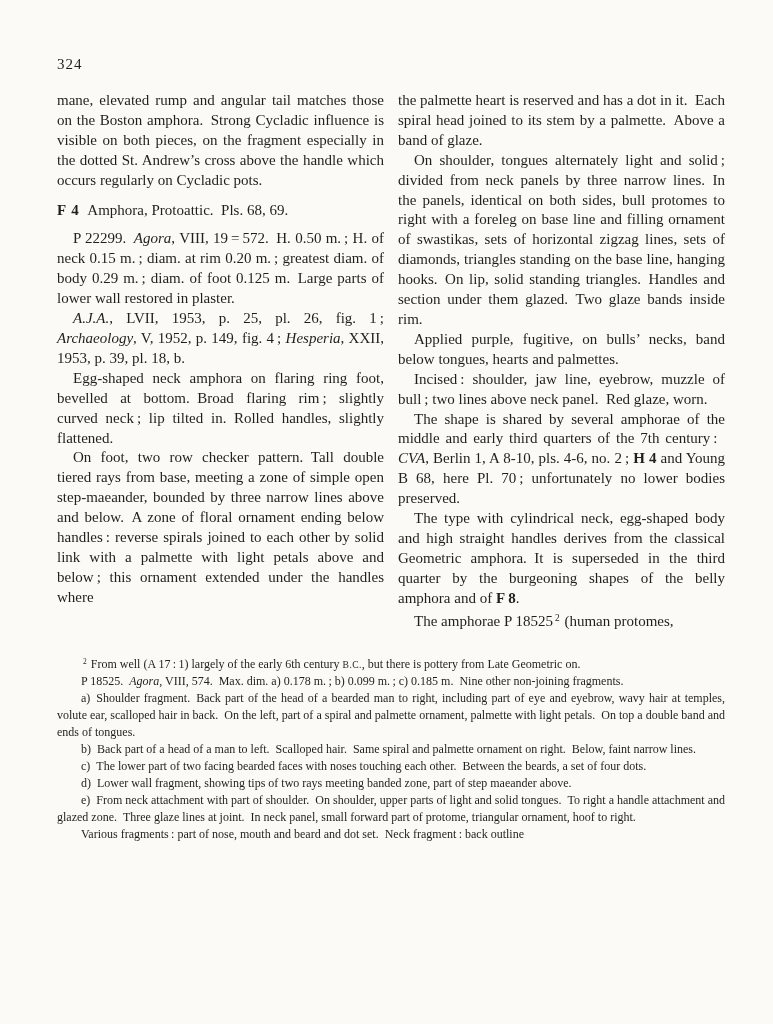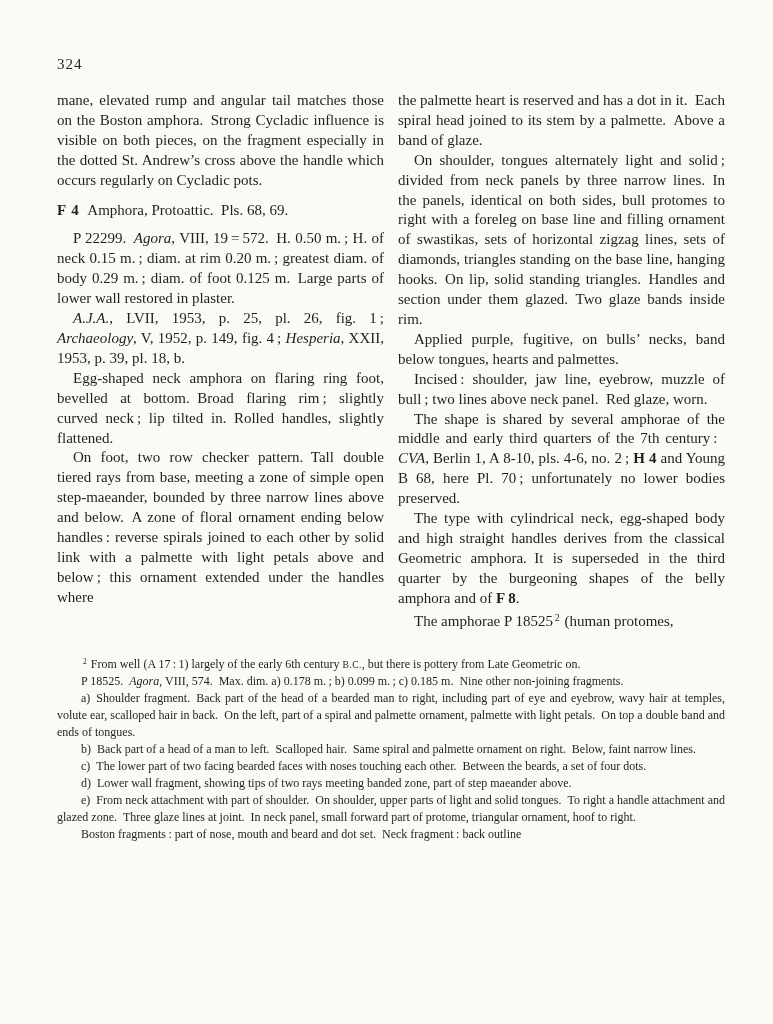--- a/index.html
+++ b/index.html
@@ -96,16 +96,16 @@
   </div>
 
   <div class="footnotes">
     <p><span class="sup">2</span><span> From well (A 17 : 1) largely of the early 6th century </span><span class="sc">B.C.</span><span>, but there is pottery from Late Geometric on.</span></p>
     <p><span>P 18525. </span><span class="it">Agora</span><span>, VIII, 574. Max. dim. a) 0.178 m. ; b) 0.099 m. ; c) 0.185 m. Nine other non-joining fragments.</span></p>
     <p><span>a) Shoulder fragment. Back part of the head of a bearded man to right, including part of eye and eyebrow, wavy hair at temples, volute ear, scalloped hair in back. On the left, part of a spiral and palmette ornament, palmette with light petals. On top a double band and ends of tongues.</span></p>
     <p><span>b) Back part of a head of a man to left. Scalloped hair. Same spiral and palmette ornament on right. Below, faint narrow lines.</span></p>
     <p><span>c) The lower part of two facing bearded faces with noses touching each other. Between the beards, a set of four dots.</span></p>
     <p><span>d) Lower wall fragment, showing tips of two rays meeting banded zone, part of step maeander above.</span></p>
     <p><span>e) From neck attachment with part of shoulder. On shoulder, upper parts of light and solid tongues. To right a handle attachment and glazed zone. Three glaze lines at joint. In neck panel, small forward part of protome, triangular ornament, hoof to right.</span></p>
-    <p><span>Boston fragments : part of nose, mouth and beard and dot set. Neck fragment : back outline</span></p>
+    <p><span>Various fragments : part of nose, mouth and beard and dot set. Neck fragment : back outline</span></p>
   </div>
 
 </div>
 
 </body></html>

